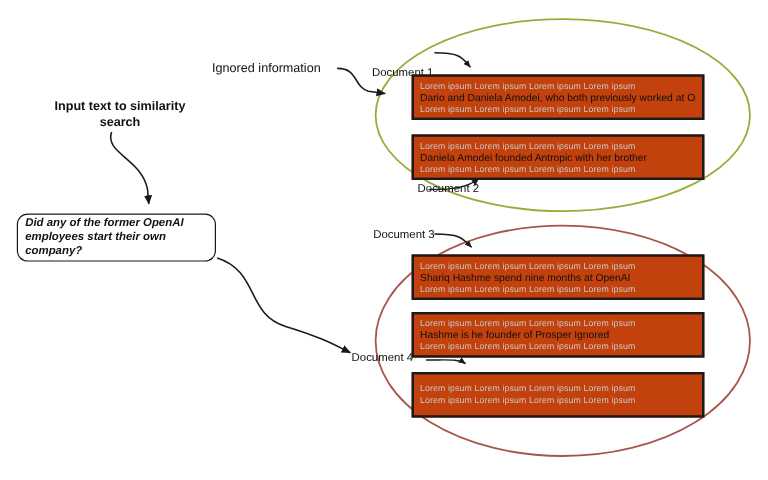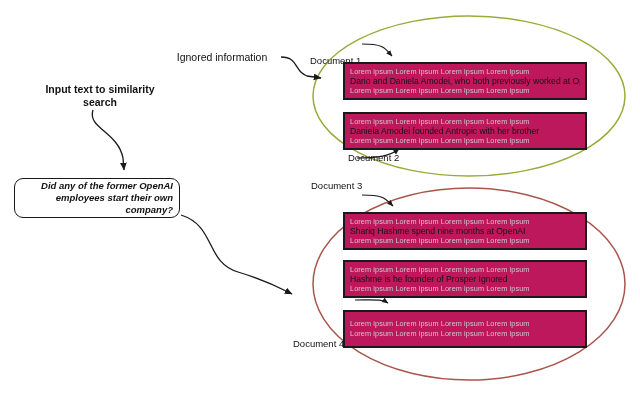--- a/index.html
+++ b/index.html
@@ -74,41 +74,41 @@
     display: flex;
     align-items: center;
     justify-content: center;
     box-sizing: border-box;
   }
   #query-text {
     font-style: italic;
     font-weight: bold;
     font-size: 9.5px;
     line-height: 12px;
-    text-align: right;
+    text-align: left;
     padding: 0 6px;
   }
 
   
   .doc-label {
     position: absolute;
     font-size: 9.5px;
     color: #111111;
     white-space: nowrap;
   }
   #doc1-label { left: 310px; top: 39px; margin-top: 16px; }
   #doc2-label { left: 308px; top: 152px; padding-left: 40px; }
-  #doc3-label { left: 311px; top: 180px; }
-  #doc4-label { left: 293px; top: 293px; margin-top: 45px; }
+  #doc3-label { left: 311px; top: 190px; }
+  #doc4-label { left: 293px; top: 293px; }
 
   
   .doc-box {
     position: absolute;
     border: 2px solid #1a1a1a;
-    background: #be185d;
+    background: #c2410c;
     box-sizing: border-box;
     padding: 3px 5px 3px 5px;
     display: flex;
     flex-direction: column;
     justify-content: center;
   }
   .filler {
     font-size: 7.3px;
     line-height: 10px;
     color: #c9c9c9;

